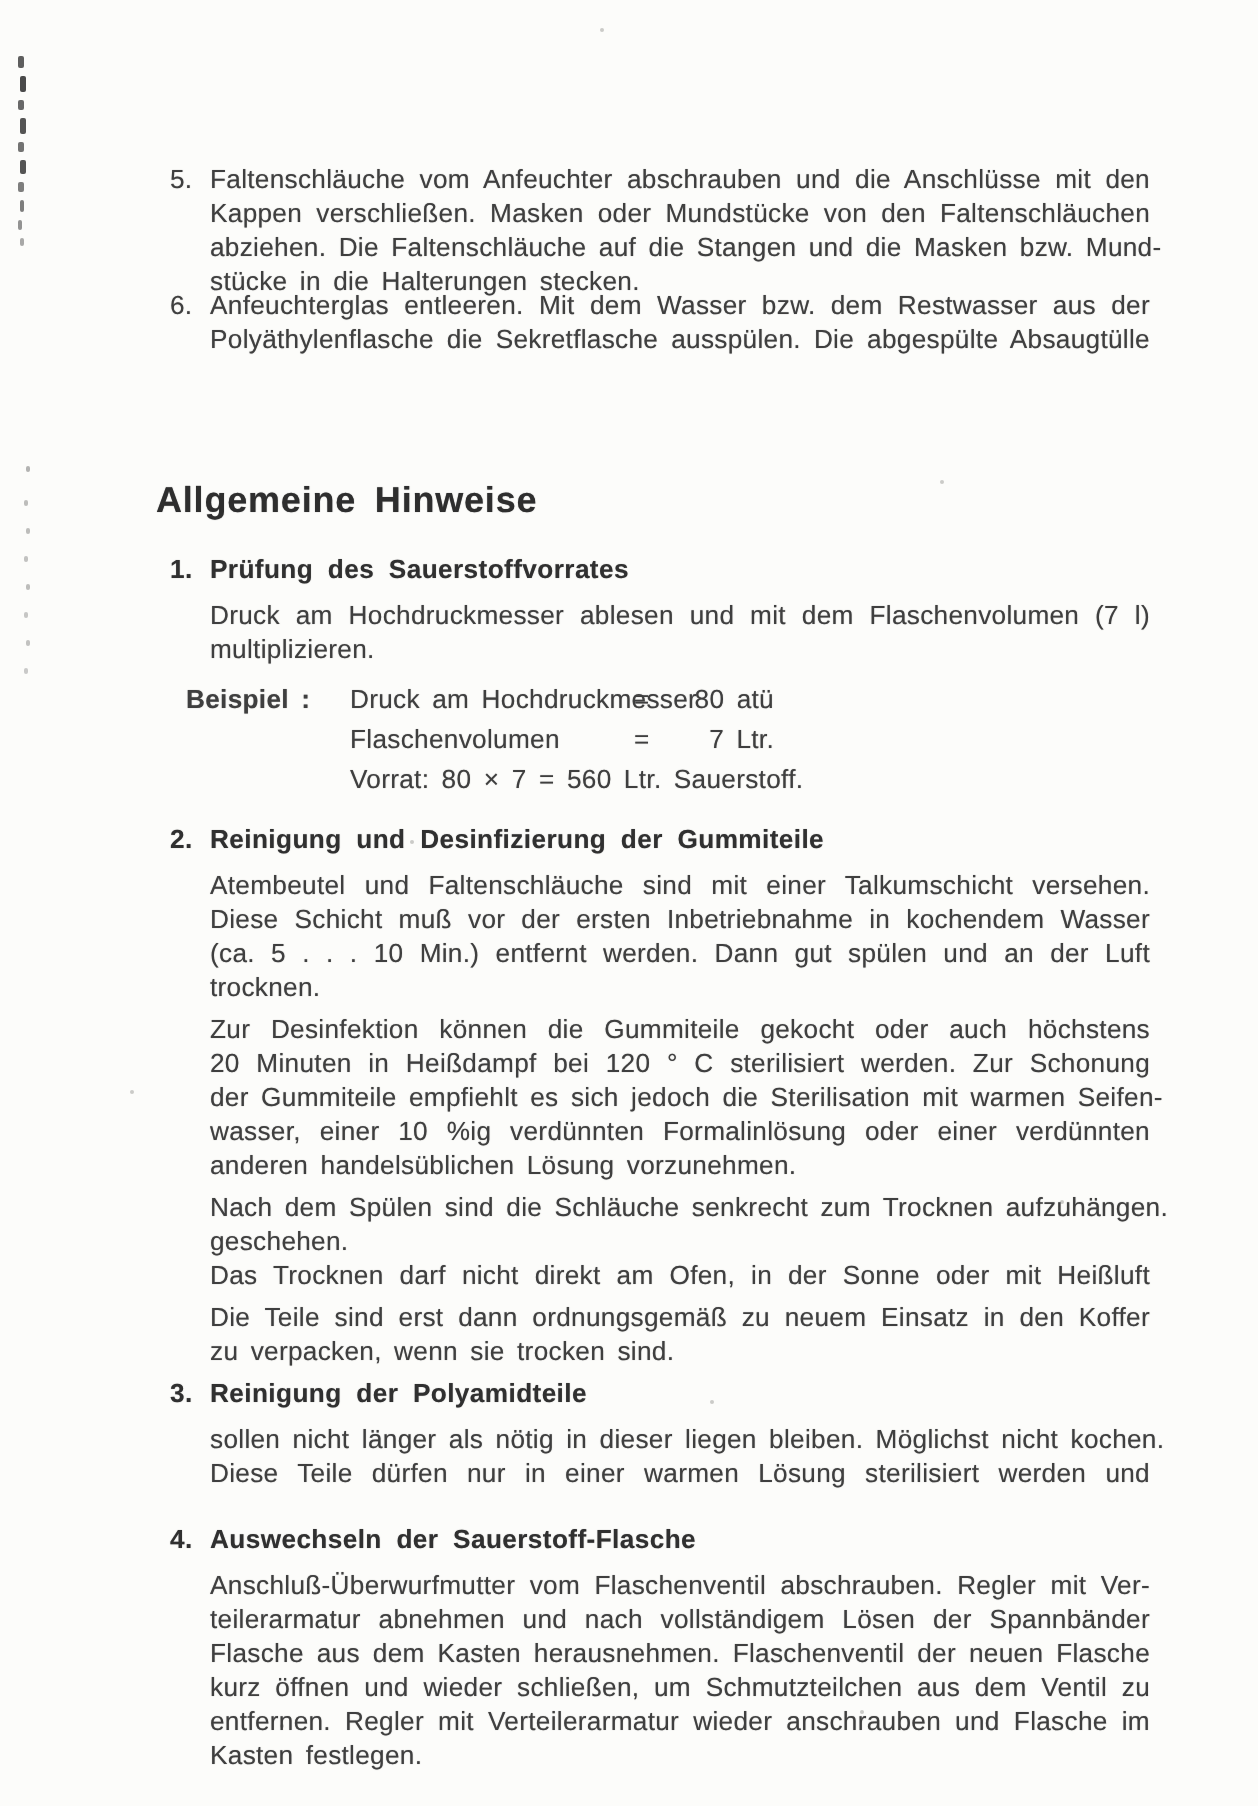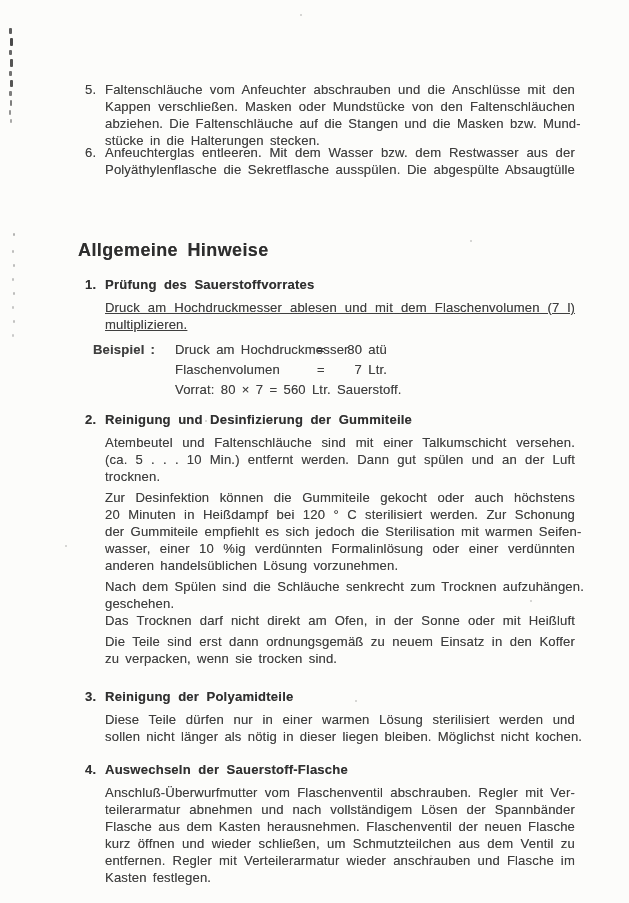--- a/index.html
+++ b/index.html
@@ -137,21 +137,21 @@
           <div class="line">Polyäthylenflasche die Sekretflasche ausspülen. Die abgespülte Absaugtülle</div>
         </div>
       </div>
     </div>
 
   <div class="doc-heading">Allgemeine Hinweise</div>
 
   <div id="sections">
       <div class="block item bold" style="top: 276px;">
         <div class="sec-head"><span class="num">1.</span><span>Prüfung des Sauerstoffvorrates</span></div>
-        <div class="para" style="font-weight: 400; text-decoration: underline;">
+        <div class="para" style="font-weight: 400;">
           <div class="line">Druck am Hochdruckmesser ablesen und mit dem Flaschenvolumen (7 l)</div>
           <div class="line last">multiplizieren.</div>
         </div>
         <div class="example" style="font-weight: 400;">
           <div class="ex-row">
             <span class="ex-label">Beispiel :</span>
             <span class="ex-name">Druck am Hochdruckmesser</span>
             <span class="ex-eq">=</span>
             <span class="ex-val">80 atü</span>
           </div>
@@ -164,20 +164,21 @@
           <div class="ex-row">
             <span class="ex-label"></span>
             <span>Vorrat: 80 × 7 = 560 Ltr. Sauerstoff.</span>
           </div>
         </div>
       </div>
       <div class="block item bold" style="top: 411px;">
         <div class="sec-head"><span class="num">2.</span><span>Reinigung und Desinfizierung der Gummiteile</span></div>
         <div class="para" style="font-weight: 400;">
           <div class="line">Atembeutel und Faltenschläuche sind mit einer Talkumschicht versehen.</div>
+          <div class="line">Diese Schicht muß vor der ersten Inbetriebnahme in kochendem Wasser</div>
           <div class="line">(ca. 5 . . . 10 Min.) entfernt werden. Dann gut spülen und an der Luft</div>
           <div class="line last">trocknen.</div>
         </div>
         <div class="para" style="font-weight: 400;">
           <div class="line">Zur Desinfektion können die Gummiteile gekocht oder auch höchstens</div>
           <div class="line">20 Minuten in Heißdampf bei 120 ° C sterilisiert werden. Zur Schonung</div>
           <div class="line">der Gummiteile empfiehlt es sich jedoch die Sterilisation mit warmen Seifen-</div>
           <div class="line">wasser, einer 10 %ig verdünnten Formalinlösung oder einer verdünnten</div>
           <div class="line last">anderen handelsüblichen Lösung vorzunehmen.</div>
         </div>
@@ -187,22 +188,22 @@
           <div class="line">Das Trocknen darf nicht direkt am Ofen, in der Sonne oder mit Heißluft</div>
         </div>
         <div class="para" style="font-weight: 400;">
           <div class="line">Die Teile sind erst dann ordnungsgemäß zu neuem Einsatz in den Koffer</div>
           <div class="line last">zu verpacken, wenn sie trocken sind.</div>
         </div>
       </div>
       <div class="block item bold" style="top: 688px;">
         <div class="sec-head"><span class="num">3.</span><span>Reinigung der Polyamidteile</span></div>
         <div class="para" style="font-weight: 400;">
+          <div class="line last">sollen nicht länger als nötig in dieser liegen bleiben. Möglichst nicht kochen.</div>
           <div class="line">Diese Teile dürfen nur in einer warmen Lösung sterilisiert werden und</div>
-          <div class="line last">sollen nicht länger als nötig in dieser liegen bleiben. Möglichst nicht kochen.</div>
         </div>
       </div>
       <div class="block item bold" style="top: 761px;">
         <div class="sec-head"><span class="num">4.</span><span>Auswechseln der Sauerstoff-Flasche</span></div>
         <div class="para" style="font-weight: 400;">
           <div class="line">Anschluß-Überwurfmutter vom Flaschenventil abschrauben. Regler mit Ver-</div>
           <div class="line">teilerarmatur abnehmen und nach vollständigem Lösen der Spannbänder</div>
           <div class="line">Flasche aus dem Kasten herausnehmen. Flaschenventil der neuen Flasche</div>
           <div class="line">kurz öffnen und wieder schließen, um Schmutzteilchen aus dem Ventil zu</div>
           <div class="line">entfernen. Regler mit Verteilerarmatur wieder anschrauben und Flasche im</div>

